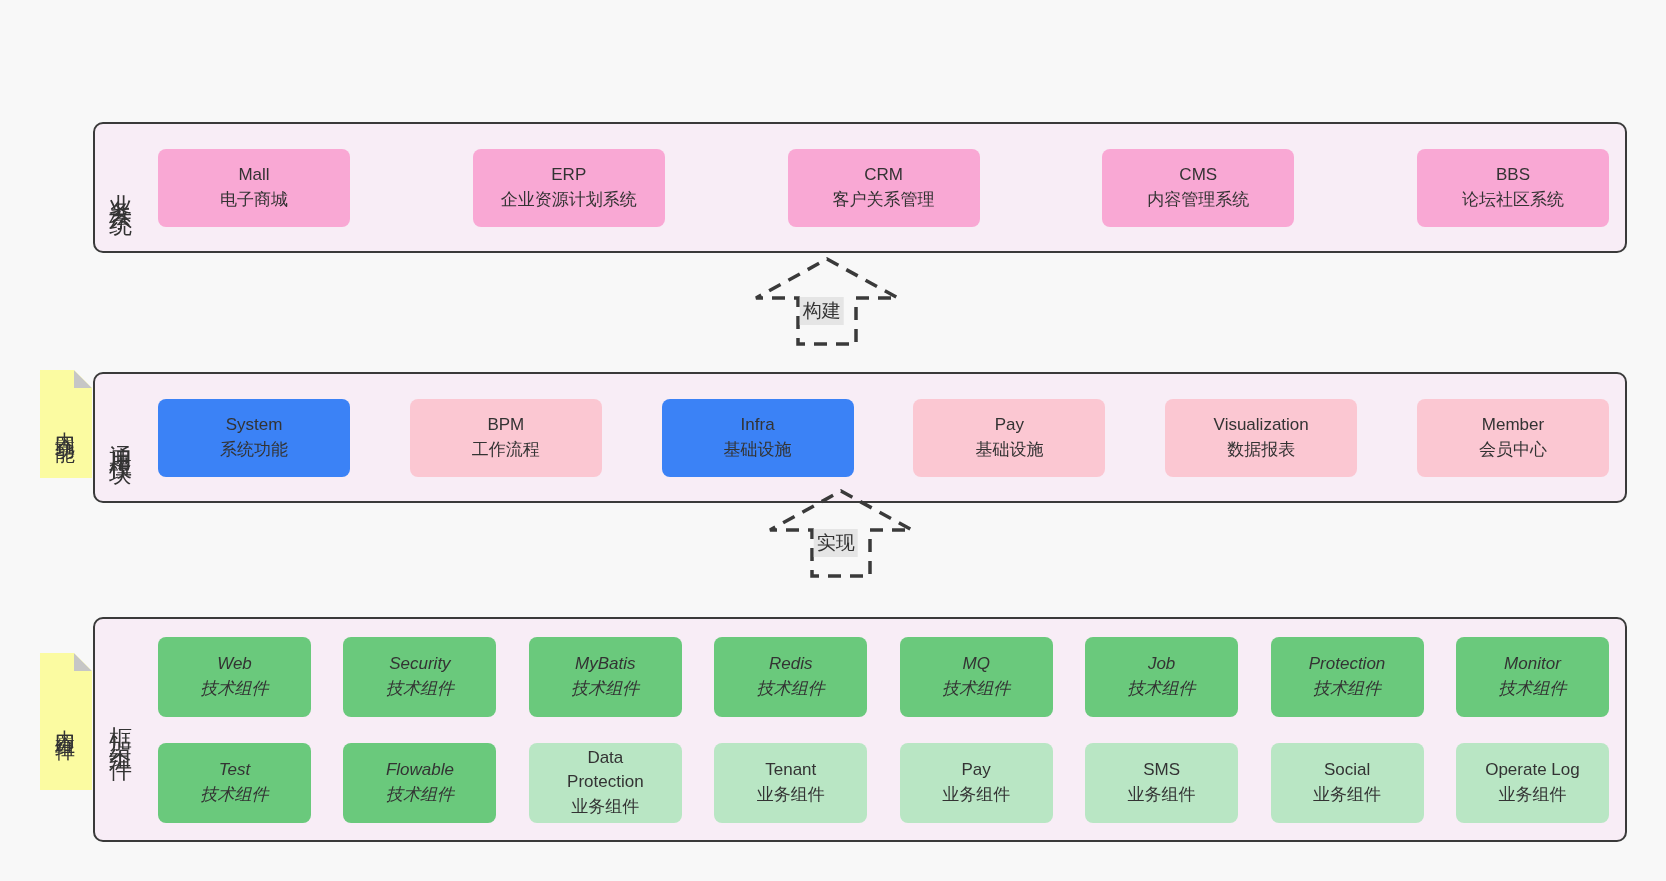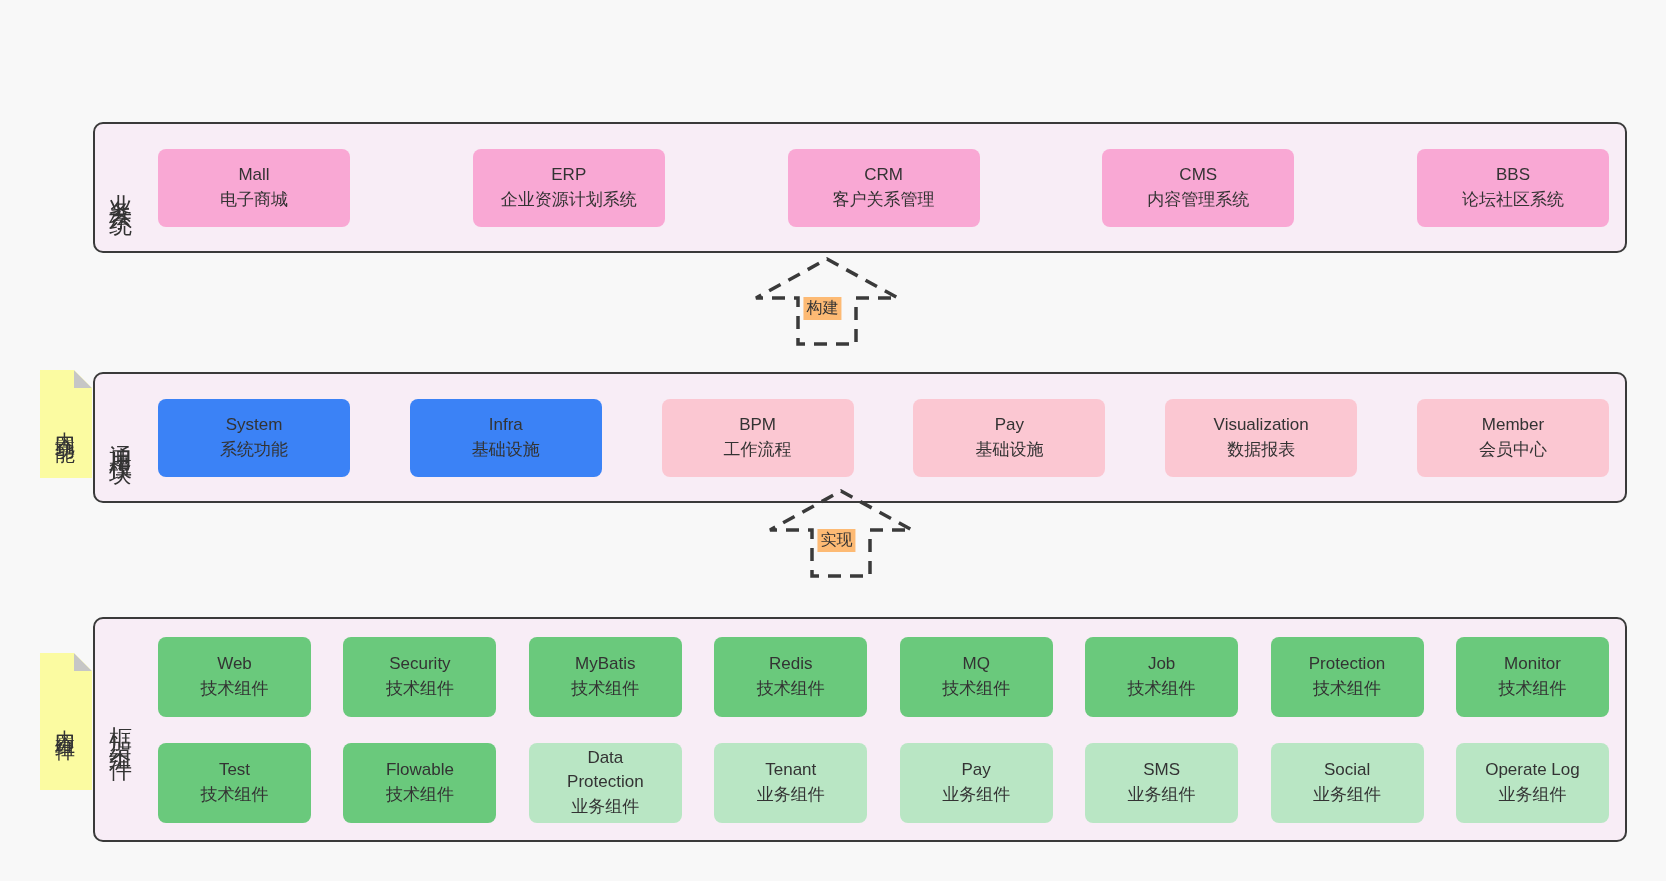--- a/index.html
+++ b/index.html
@@ -62,21 +62,21 @@
     text-align:center;
     font-size:17px;
     line-height:1.42;
   }
   .box-lg { width:192px; height:78px; }
   .box-sm { width:153px; height:80px; padding:0 18px; }
 
   .blue   { background:#f9a8d4; }
   .red    { background:#3b82f6; }
   .pink   { background:#fbc7d2; }
-  .green  { background:#6ac97c; }
+  .green  { background:#6ac97c;font-style:italic; }
   .lgreen { background:#b9e6c4; }
 
   .note {
     position:absolute;
     left:40px;
     width:52px;
     background:#fbfba1;
     display:flex;
     align-items:center;
     justify-content:center;
@@ -102,23 +102,23 @@
   }
 
   .arrow { position:absolute; width:150px; height:92px; z-index:2; }
   #arrow-build     { left:752px; top:255px; }
   #arrow-implement { left:766px; top:487px; }
   .arrow svg { display:block; width:100%; height:100%; }
   .arrow-label {
     position:absolute;
     left:50%; top:42px;
     transform:translateX(-62%);
-    background:#fdba74;
+    background:#e5e5e5;
     padding:1px 3px;
-    font-size:16px;
+    font-size:19px;
     white-space:nowrap;
   }
 </style>
 </head>
 <body>
 
 <div class="layer" id="layer-business">
   <div class="layer-title">业务系统</div>
   <div class="row">
     <div class="box box-lg blue">
@@ -154,27 +154,27 @@
 <div class="note" id="note-modules">
   <span class="note-text">内置功能</span>
 </div>
 <div class="layer" id="layer-modules">
   <div class="layer-title">通用模块</div>
   <div class="row">
     <div class="box box-lg red">
       <span>System</span>
       <span>系统功能</span>
     </div>
+    <div class="box box-lg pink">
+      <span>BPM</span>
+      <span>工作流程</span>
+    </div>
     <div class="box box-lg red">
       <span>Infra</span>
       <span>基础设施</span>
-    </div>
-    <div class="box box-lg pink">
-      <span>BPM</span>
-      <span>工作流程</span>
     </div>
     <div class="box box-lg pink">
       <span>Pay</span>
       <span>基础设施</span>
     </div>
     <div class="box box-lg pink">
       <span>Visualization</span>
       <span>数据报表</span>
     </div>
     <div class="box box-lg pink">

